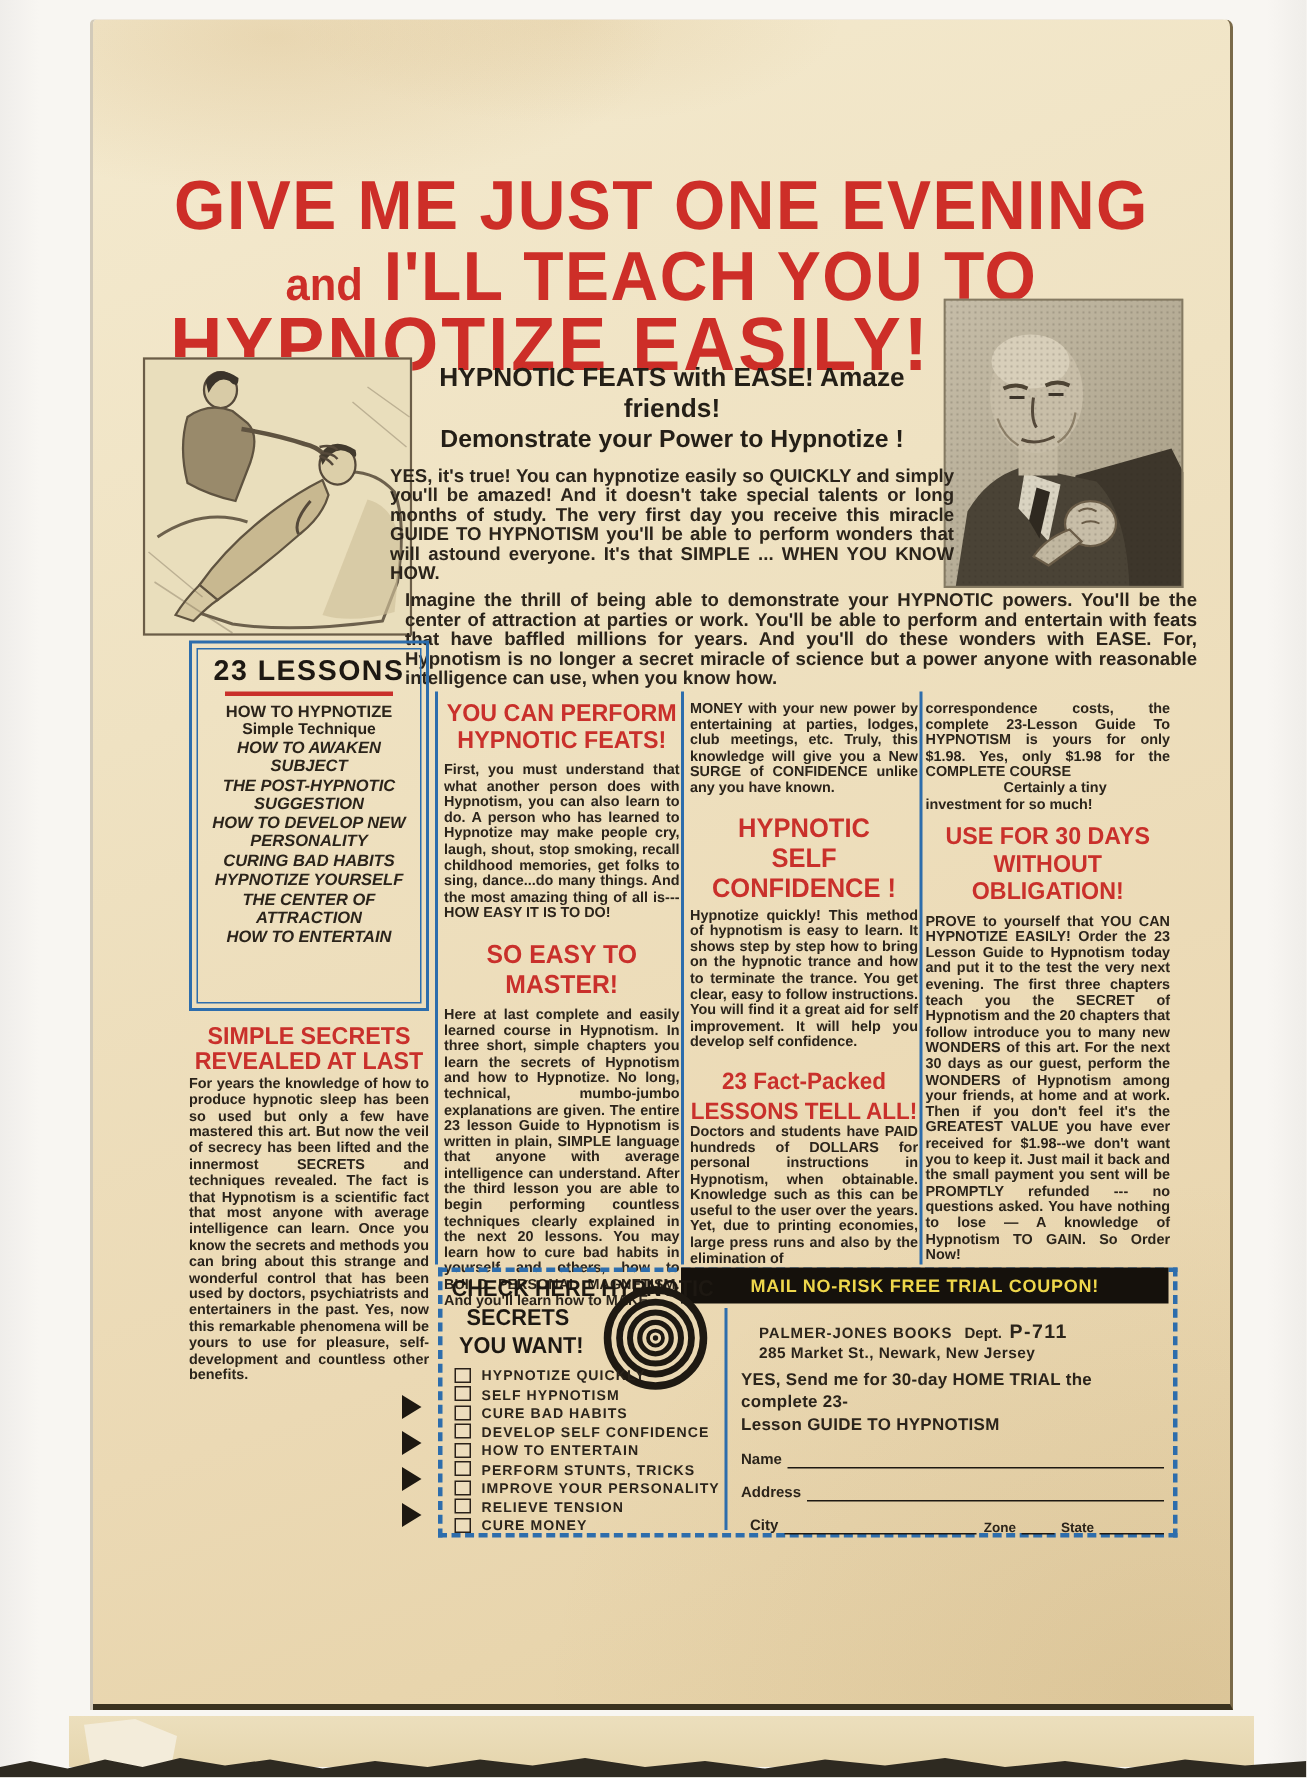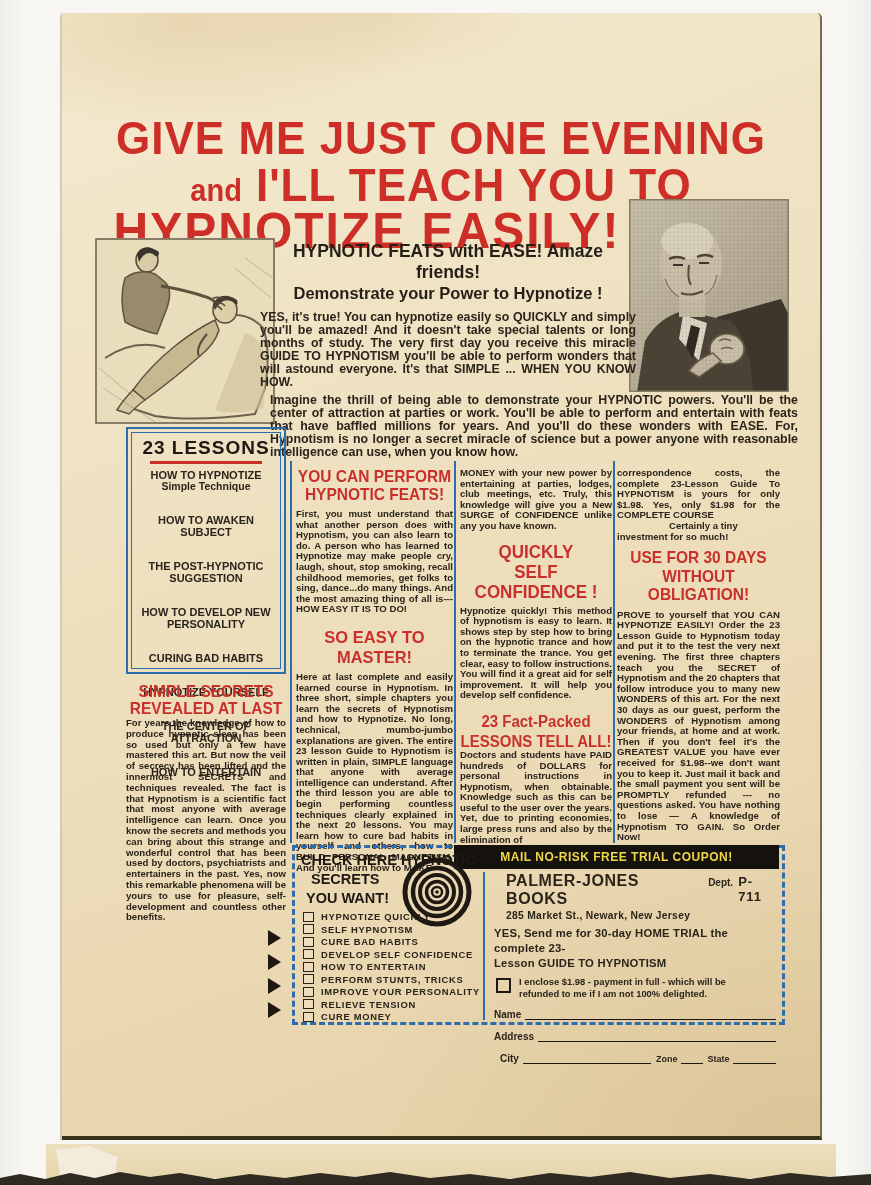--- a/index.html
+++ b/index.html
@@ -53,21 +53,21 @@
   
   .vrule { position:absolute; width:2px; background:#2d6dac; top:448px; height:382px; }
 
   
   .lessons-box { position:absolute; left:64px; top:414px; width:160px; height:247px;
     border:2px solid #2d6dac; outline:1px solid #2d6dac; outline-offset:-6px; padding:8px 4px 4px; text-align:center; }
   .lessons-title { font-size:19px; font-weight:bold; color:#1d1812; letter-spacing:1px; }
   .lessons-underline { width:112px; height:3px; background:#c9302b; margin:2px auto 5px; }
   .lesson-main { font-size:11px; font-weight:bold; color:#2b241b; margin-top:4px; line-height:12px; }
   .lesson-sub { font-size:10.5px; font-weight:bold; color:#2b241b; line-height:11px; }
-  .lesson-item { font-size:11px; font-weight:bold; color:#2b241b; margin-top:22px; line-height:12px; }
+  .lesson-item { font-size:11px; font-weight:bold; color:#2b241b; margin-top:1px; line-height:12px;font-style:italic; }
 
   .secrets-head { position:absolute; left:64px; top:671px; width:160px; text-align:center;
     font-size:15.5px; font-weight:bold; color:#c9302b; line-height:16px; transform:scaleY(1.05); }
   .secrets-body { position:absolute; left:64px; top:705px; width:160px;
     font-size:9.6px; line-height:10.8px; font-weight:bold; text-align:justify; color:#2b241b; }
 
   .mailbox { position:absolute; left:71px; top:913px; width:130px; height:92px; background:#191510;
     color:#e9d150; font-weight:bold; font-size:14px; text-align:center; line-height:22px; padding-top:13px; letter-spacing:0.5px; }
   .arrow { position:absolute; width:0; height:0; border-left:13px solid #1d1811;
     border-top:8px solid transparent; border-bottom:8px solid transparent; left:206px; }
@@ -88,21 +88,21 @@
   .check-title { position:absolute; font-weight:bold; color:#1d1812; font-size:14.5px; transform:scaleY(1.05); }
   .spiral { position:absolute; left:106px; top:8px; }
   .cb-list { position:absolute; left:8px; top:63px; width:190px; }
   .cb-row { display:flex; align-items:center; margin-bottom:1.5px; }
   .cb { width:11px; height:10px; border:1.6px solid #2a2119; margin-right:7px; flex:0 0 auto; background:rgba(255,255,255,0.15); }
   .cb-label { font-size:9.4px; font-weight:bold; color:#2b241b; letter-spacing:0.7px; white-space:nowrap; }
   .form-divider { position:absolute; left:188px; top:24px; width:2px; height:148px; background:#2d6dac; }
 
   .form { position:absolute; left:199px; top:24px; width:282px; color:#2b241b; }
   .company-row { display:flex; align-items:baseline; margin-left:12px; }
-  .company { font-size:16px; font-weight:bold; letter-spacing:0.6px; }
+  .company { font-size:10px; font-weight:bold; letter-spacing:0.6px;margin-top:12px; }
   .dept-label { font-size:10px; font-weight:bold; margin-left:8px; }
   .dept { font-size:13px; font-weight:bold; margin-left:5px; letter-spacing:1px; }
   .addr { font-size:10.3px; font-weight:bold; margin-left:12px; margin-top:2px; letter-spacing:0.3px; }
   .yes { font-size:11.3px; font-weight:bold; margin-top:5px; line-height:15px; letter-spacing:0.2px; }
   .enclose-row { display:flex; margin-top:5px; }
   .enclose-box { width:15px; height:15px; border:2px solid #1d1812; margin:2px 8px 0 2px; flex:0 0 auto; }
   .enclose-text { font-size:9.4px; font-weight:bold; line-height:11.5px; }
   .fline { display:flex; align-items:flex-end; margin-top:10px; }
   .flabel { font-size:10px; font-weight:bold; margin-right:4px; }
   .fill { flex:1; border-bottom:1.6px solid #1d1812; height:12px; }
@@ -221,21 +221,21 @@
         <div>HYPNOTIC FEATS!</div>
       </div>
       <div class="colbody" style="margin-top:7px">First, you must understand that what another person does with Hypnotism, you can also learn to do. A person who has learned to Hypnotize may make people cry, laugh, shout, stop smoking, recall childhood memories, get folks to sing, dance...do many things. And the most amazing thing of all is---HOW EASY IT IS TO DO!</div>
       <div class="colhead" style="font-size:16.5px; margin-top:13px;">SO EASY TO MASTER!</div>
       <div class="colbody" style="margin-top:6px">Here at last complete and easily learned course in Hypnotism. In three short, simple chapters you learn the secrets of Hypnotism and how to Hypnotize. No long, technical, mumbo-jumbo explanations are given. The entire 23 lesson Guide to Hypnotism is written in plain, SIMPLE language that anyone with average intelligence can understand. After the third lesson you are able to begin performing countless techniques clearly explained in the next 20 lessons. You may learn how to cure bad habits in yourself and others, how to BUILD PERSONAL MAGNETISM. And you'll learn how to MAKE</div>
     </div>
 
     <div class="col col3">
       <div class="colbody">MONEY with your new power by entertaining at parties, lodges, club meetings, etc. Truly, this knowledge will give you a New SURGE of CONFIDENCE unlike any you have known.</div>
       <div class="colhead" style="font-size:17px; line-height:19px; margin-top:12px;">
-        <div>QUICKLY</div>
+        <div>HYPNOTIC</div>
         <div>SELF CONFIDENCE !</div>
       </div>
       <div class="colbody" style="margin-top:5px">Hypnotize quickly! This method of hypnotism is easy to learn. It shows step by step how to bring on the hypnotic trance and how to terminate the trance. You get clear, easy to follow instructions. You will find it a great aid for self improvement. It will help you develop self confidence.</div>
       <div class="colhead" style="font-size:15px; line-height:19px; margin-top:11px;">
         <div>23 Fact-Packed</div>
         <div>LESSONS TELL ALL!</div>
       </div>
       <div class="colbody">Doctors and students have PAID hundreds of DOLLARS for personal instructions in Hypnotism, when obtainable. Knowledge such as this can be useful to the user over the years. Yet, due to printing economies, large press runs and also by the elimination of</div>
     </div>
 
@@ -315,27 +315,20 @@
         <div class="company-row">
           <span class="company">PALMER-JONES BOOKS</span>
           <span class="dept-label">Dept.</span>
           <span class="dept">P-711</span>
         </div>
         <div class="addr">285 Market St., Newark, New Jersey</div>
         <div class="yes">
           <div>YES, Send me for 30-day HOME TRIAL the complete 23-</div>
           <div>Lesson GUIDE TO HYPNOTISM</div>
         </div>
-        <div class="enclose-row">
-          <span class="enclose-box"></span>
-          <span class="enclose-text">
-            <div>I enclose $1.98 - payment in full - which will be</div>
-            <div>refunded to me if I am not 100% delighted.</div>
-          </span>
-        </div>
         <div class="fline" style="margin-top:9px">
           <span class="flabel">Name</span>
           <span class="fill"></span>
         </div>
         <div class="fline">
           <span class="flabel">Address</span>
           <span class="fill"></span>
         </div>
         <div class="fline">
           <span class="flabel" style="margin-left:6px">City</span>

